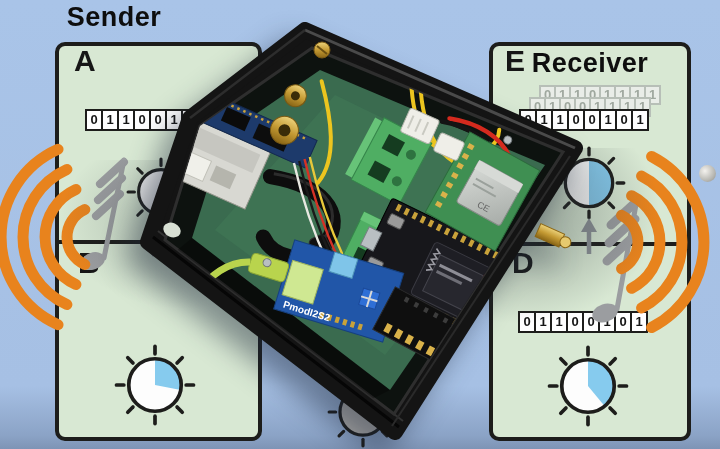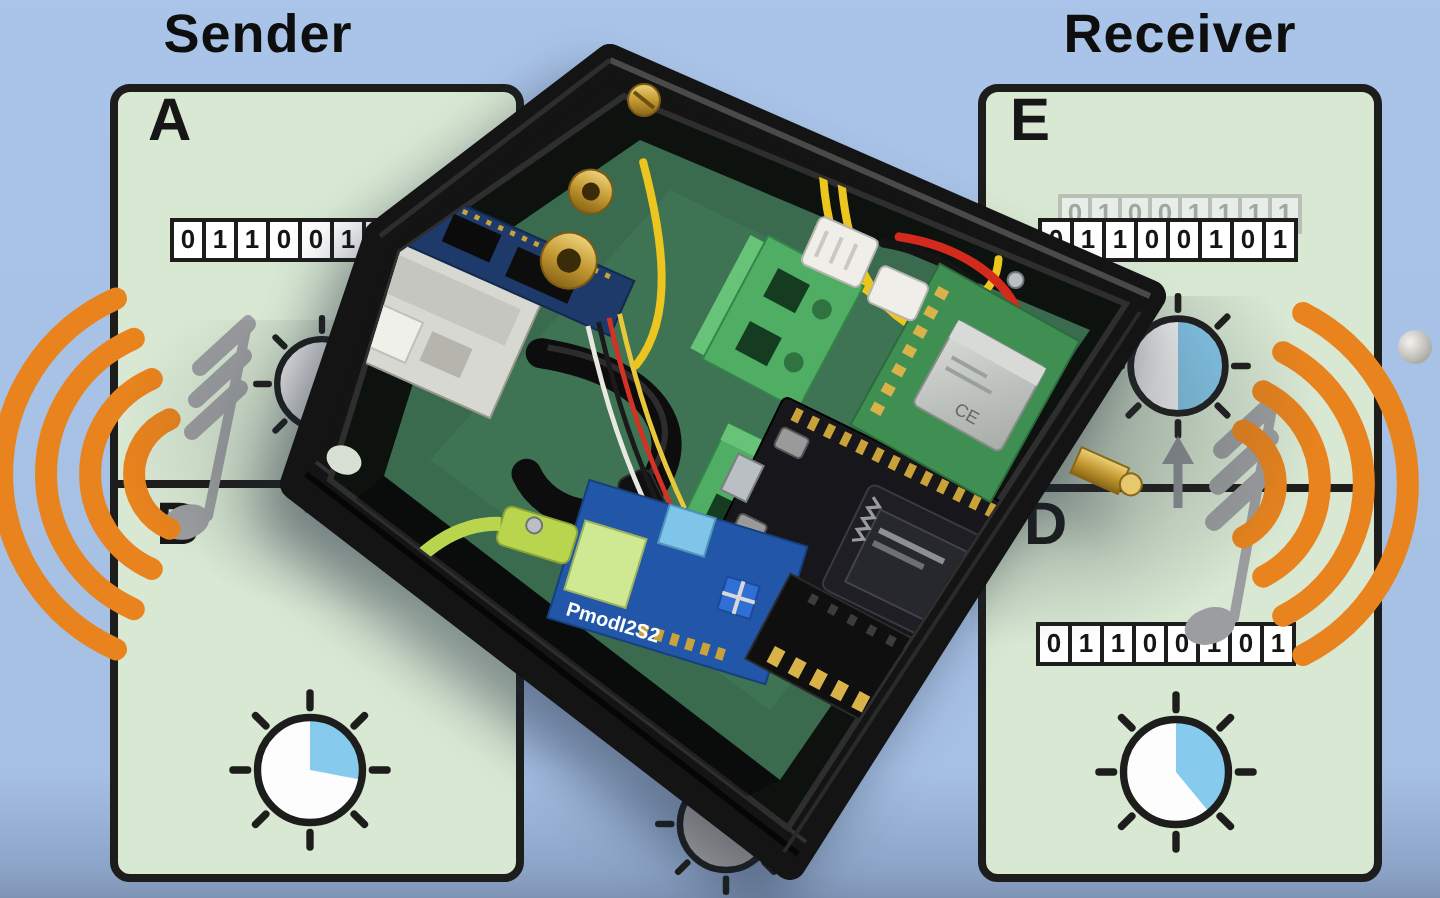--- a/index.html
+++ b/index.html
@@ -29,29 +29,30 @@
 </head>
 <body>
 
 <div class="stage">
 
   <div class="panel" style="left:55px;top:42px;width:207px;height:399px;"></div>
   <div class="panel" style="left:489px;top:42px;width:202px;height:399px;"></div>
   <div class="divider" style="left:57px;top:240px;width:203px;"></div>
   <div class="divider" style="left:491px;top:242px;width:198px;"></div>
 
-  <div class="title" style="left:54px;width:150px;">Sender</div>
-  <div class="title" style="left:489px;width:202px;">Receiver</div>
+  <div class="title" style="left:39px;width:150px;">Sender</div>
+  <div class="title" style="left:489px;width:202px;margin-top:46px;">Receiver</div>
 
   <div class="letter" style="left:74px;top:44px;">A</div>
   <div class="letter" style="left:78px;top:246px;">B</div>
   <div class="letter" style="left:505px;top:44px;">E</div>
   <div class="letter" style="left:512px;top:246px;">D</div>
 
   <div class="bits" style="left:85px;top:109px;"><span class="bit">0</span><span class="bit">1</span><span class="bit">1</span><span class="bit">0</span><span class="bit">0</span><span class="bit">1</span><span class="bit">0</span><span class="bit">1</span></div>
+  <div class="bits ghost" style="left:539px;top:85px;"><span class="bit">0</span><span class="bit">1</span><span class="bit">1</span><span class="bit">0</span><span class="bit">1</span><span class="bit">1</span><span class="bit">1</span><span class="bit">1</span></div>
   <div class="bits ghost" style="left:529px;top:97px;"><span class="bit">0</span><span class="bit">1</span><span class="bit">0</span><span class="bit">0</span><span class="bit">1</span><span class="bit">1</span><span class="bit">1</span><span class="bit">1</span></div>
   <div class="bits" style="left:519px;top:109px;"><span class="bit">0</span><span class="bit">1</span><span class="bit">1</span><span class="bit">0</span><span class="bit">0</span><span class="bit">1</span><span class="bit">0</span><span class="bit">1</span></div>
   <div class="bits" style="left:518px;top:311px;"><span class="bit">0</span><span class="bit">1</span><span class="bit">1</span><span class="bit">0</span><span class="bit">0</span><span class="bit">1</span><span class="bit">0</span><span class="bit">1</span></div>
 
   <div class="clock" style="left:126px;top:157px;width:70px;height:70px;">
       <svg viewBox="0 0 100 100">
         <g stroke="var(--outline)" stroke-width="4.5" stroke-linecap="round">
           <line x1="50.0" y1="12.0" x2="50.0" y2="3.0"></line>
           <line x1="76.9" y1="23.1" x2="83.2" y2="16.8"></line>
           <line x1="88.0" y1="50.0" x2="97.0" y2="50.0"></line>

